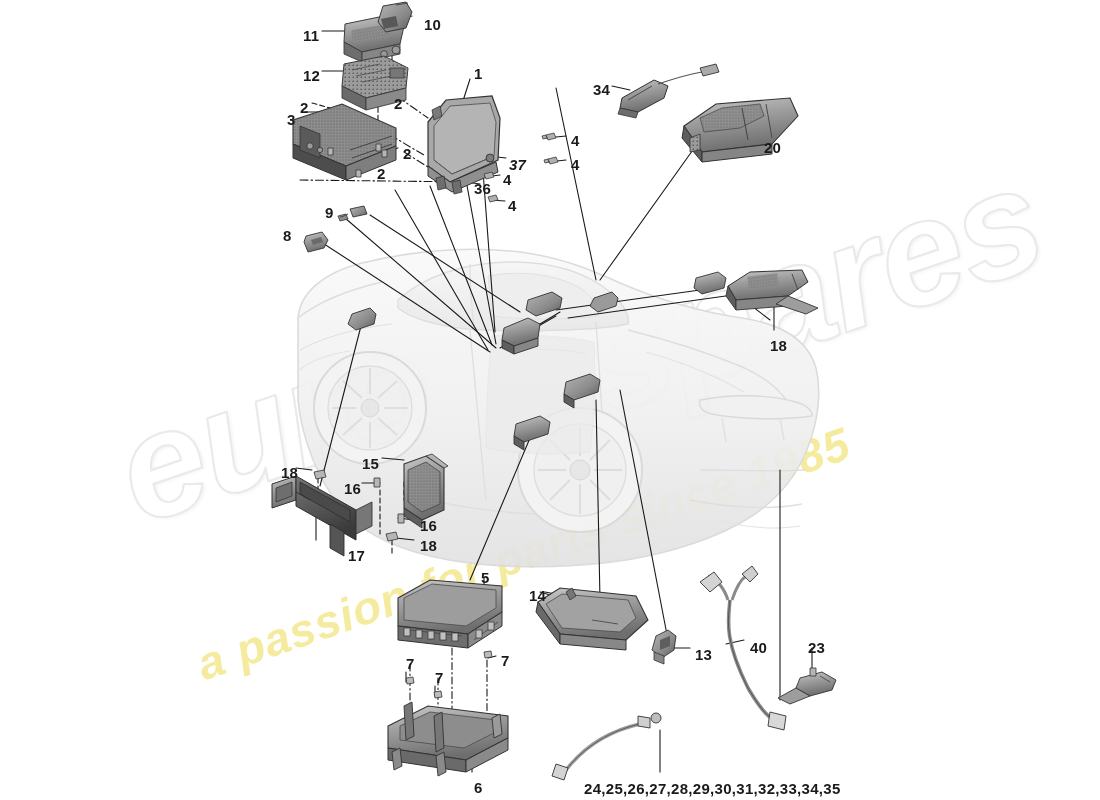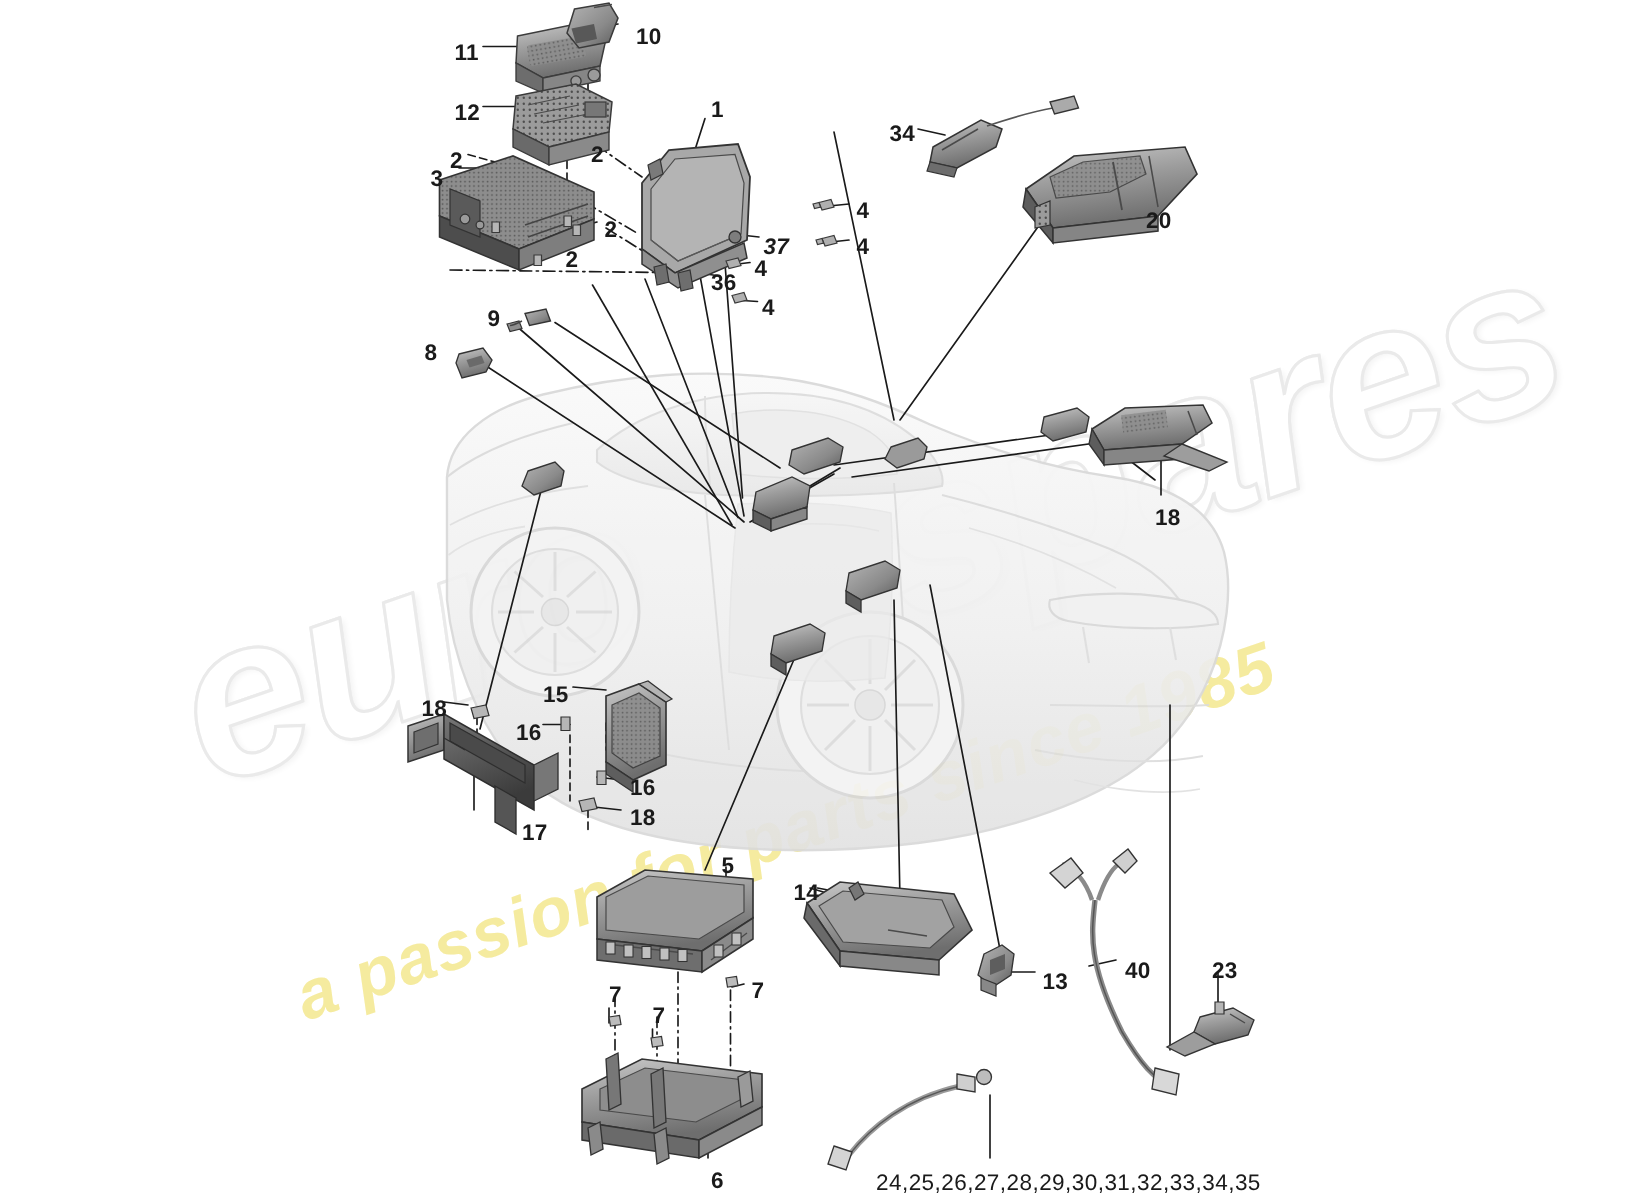--- a/index.html
+++ b/index.html
@@ -4,21 +4,21 @@
 <title>Parts Diagram</title>
 <style>
   html,body{margin:0;padding:0;background:#ffffff;}
   body{width:1100px;height:800px;overflow:hidden;
        font-family:"Liberation Sans","DejaVu Sans",sans-serif;}
   #stage{position:relative;width:1100px;height:800px;background:#ffffff;}
   #stage svg.layer{position:absolute;left:0;top:0;width:1100px;height:800px;}
   .callout{position:absolute;color:#1a1a1a;font-size:15px;font-weight:600;
            line-height:1;white-space:nowrap;letter-spacing:0.2px;}
   .callout.big{font-size:15px;}
-  .callout.list{font-size:15px;font-weight:400;letter-spacing:0.3px;}
+  .callout.list{font-size:15px;font-weight:700;letter-spacing:0.3px;}
   .wm{position:absolute;pointer-events:none;white-space:nowrap;}
   .wm-main{font-size:150px;font-weight:700;font-style:italic;color:#ffffff;
            text-shadow:0 1px 0 #ededed,1px 0 0 #ededed,0 -1px 0 #ededed,-1px 0 0 #ededed,
                        2px 2px 4px rgba(0,0,0,0.055);
            -webkit-text-stroke:2px #eaeaea;letter-spacing:-2px;}
   .wm-sub{font-size:46px;font-weight:700;font-style:italic;color:#f5ea9a;
           letter-spacing:1px;opacity:.95;}
 </style>
 </head>
 <body>

